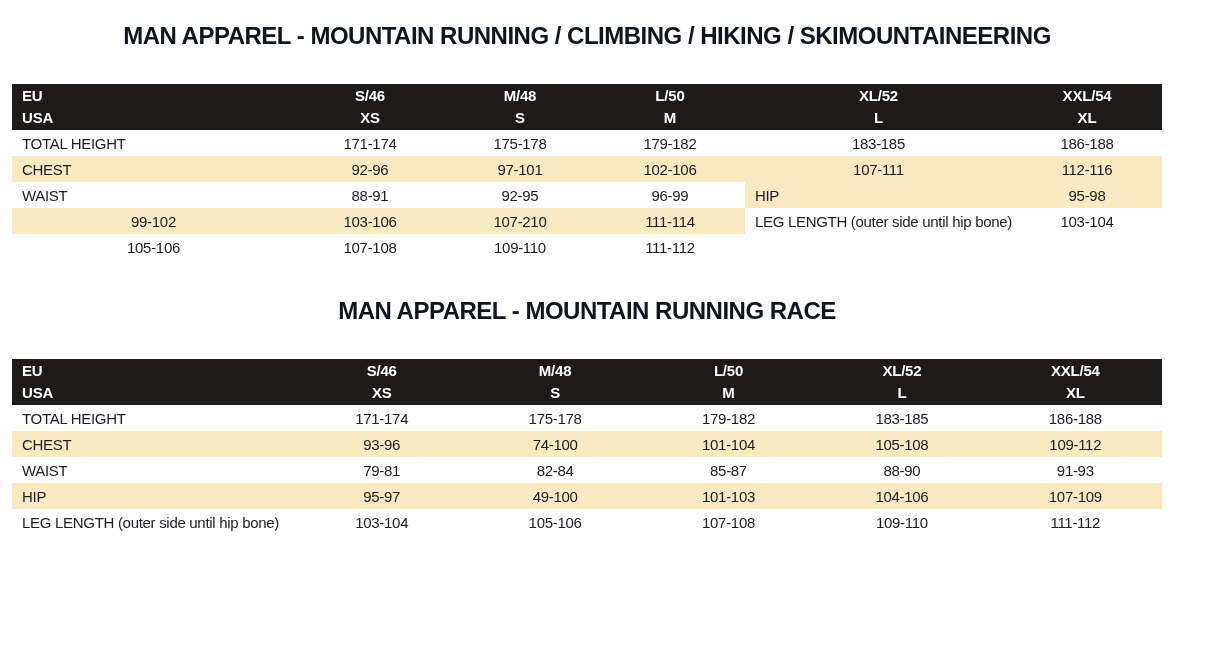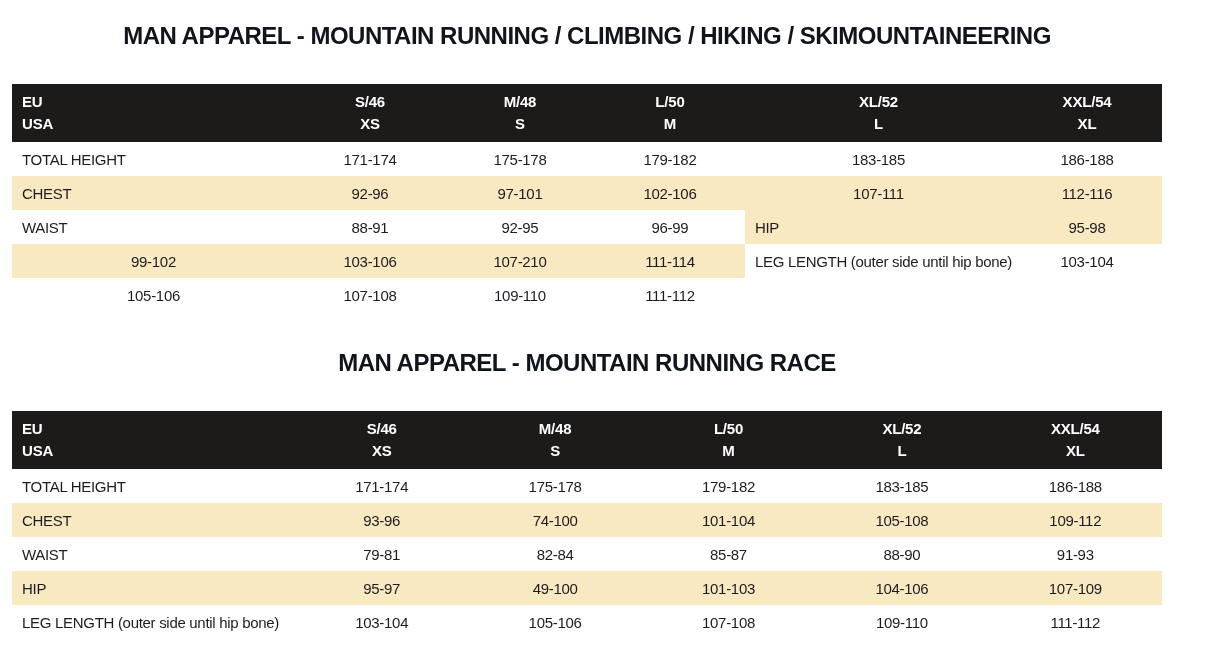--- a/index.html
+++ b/index.html
@@ -25,36 +25,36 @@
   .title-1 { margin-top: 22px; }
   .title-2 { margin-top: 37px; }
   .size-table {
     margin-top: 34px;
     display: grid;
     grid-template-columns: 283px repeat(5, 1fr);
   }
   .hcell {
     background: #1d1a1a;
     color: #ffffff;
-    height: 58px;
+    height: 46px;
     display: flex;
     flex-direction: column;
     justify-content: center;
     align-items: center;
     font-size: 15px;
     font-weight: 700;
     line-height: 22px;
     letter-spacing: -0.2px;
   }
   .hcell.hfirst {
     align-items: flex-start;
     padding-left: 10px;
   }
   .cell {
-    height: 34px;
+    height: 26px;
     display: flex;
     align-items: center;
     justify-content: center;
     font-size: 15px;
     letter-spacing: -0.3px;
     background: #ffffff;
     color: #1c1c22;
   }
   .cell.label {
     justify-content: flex-start;

